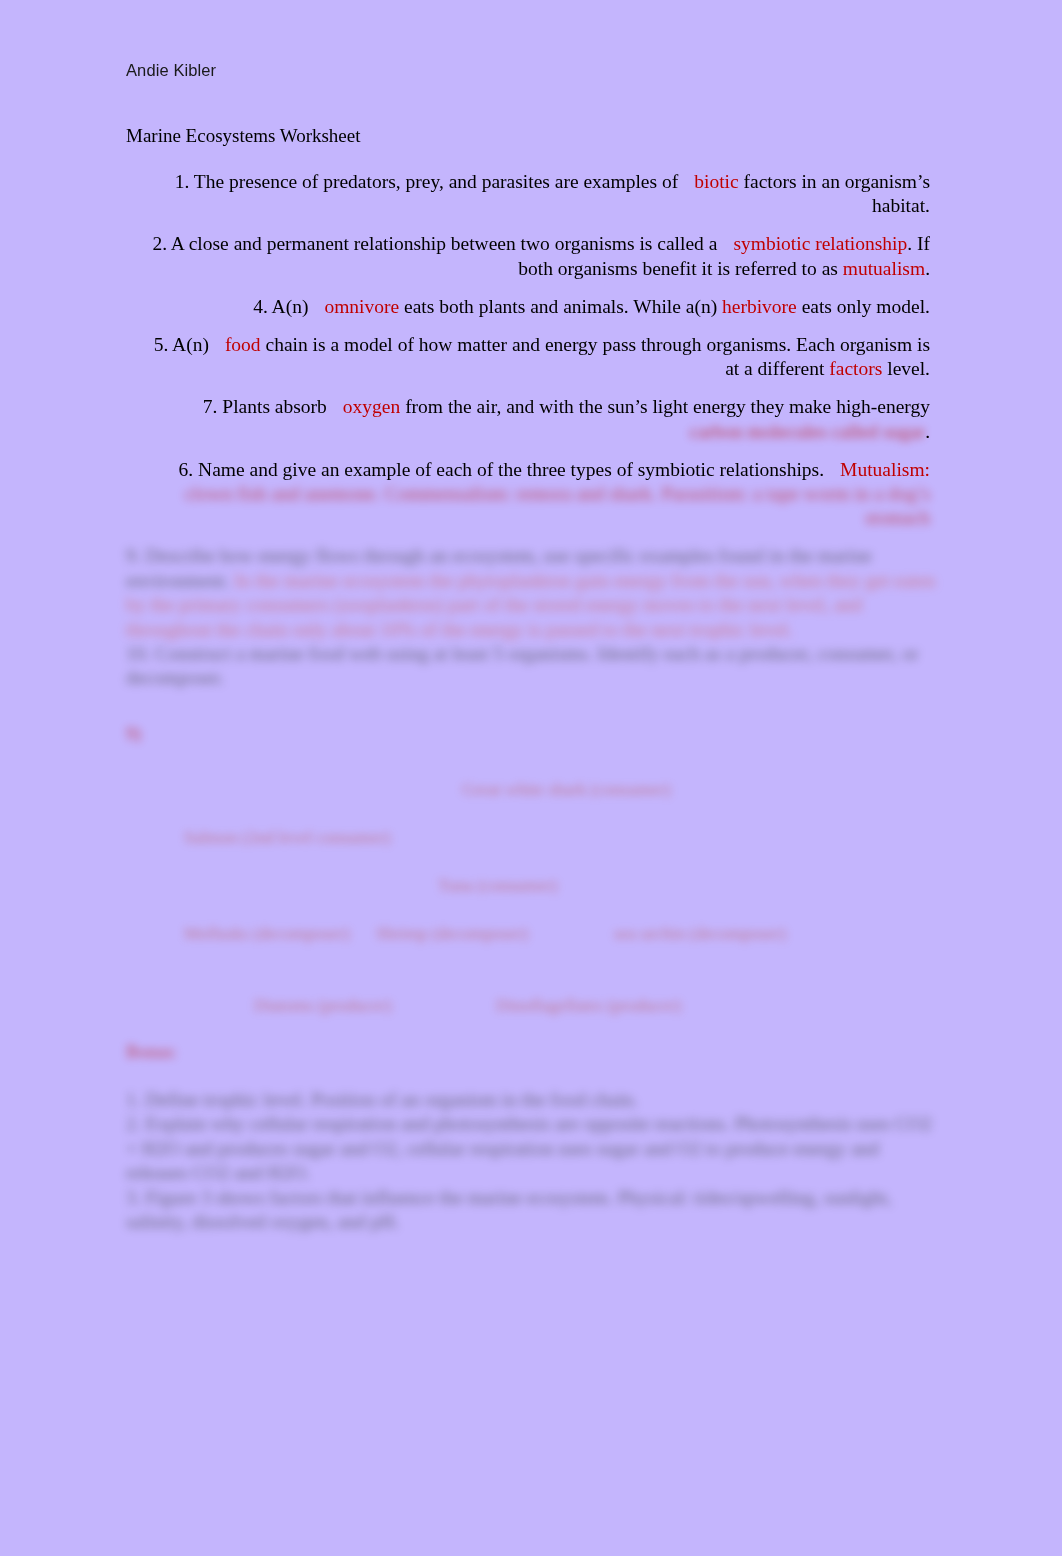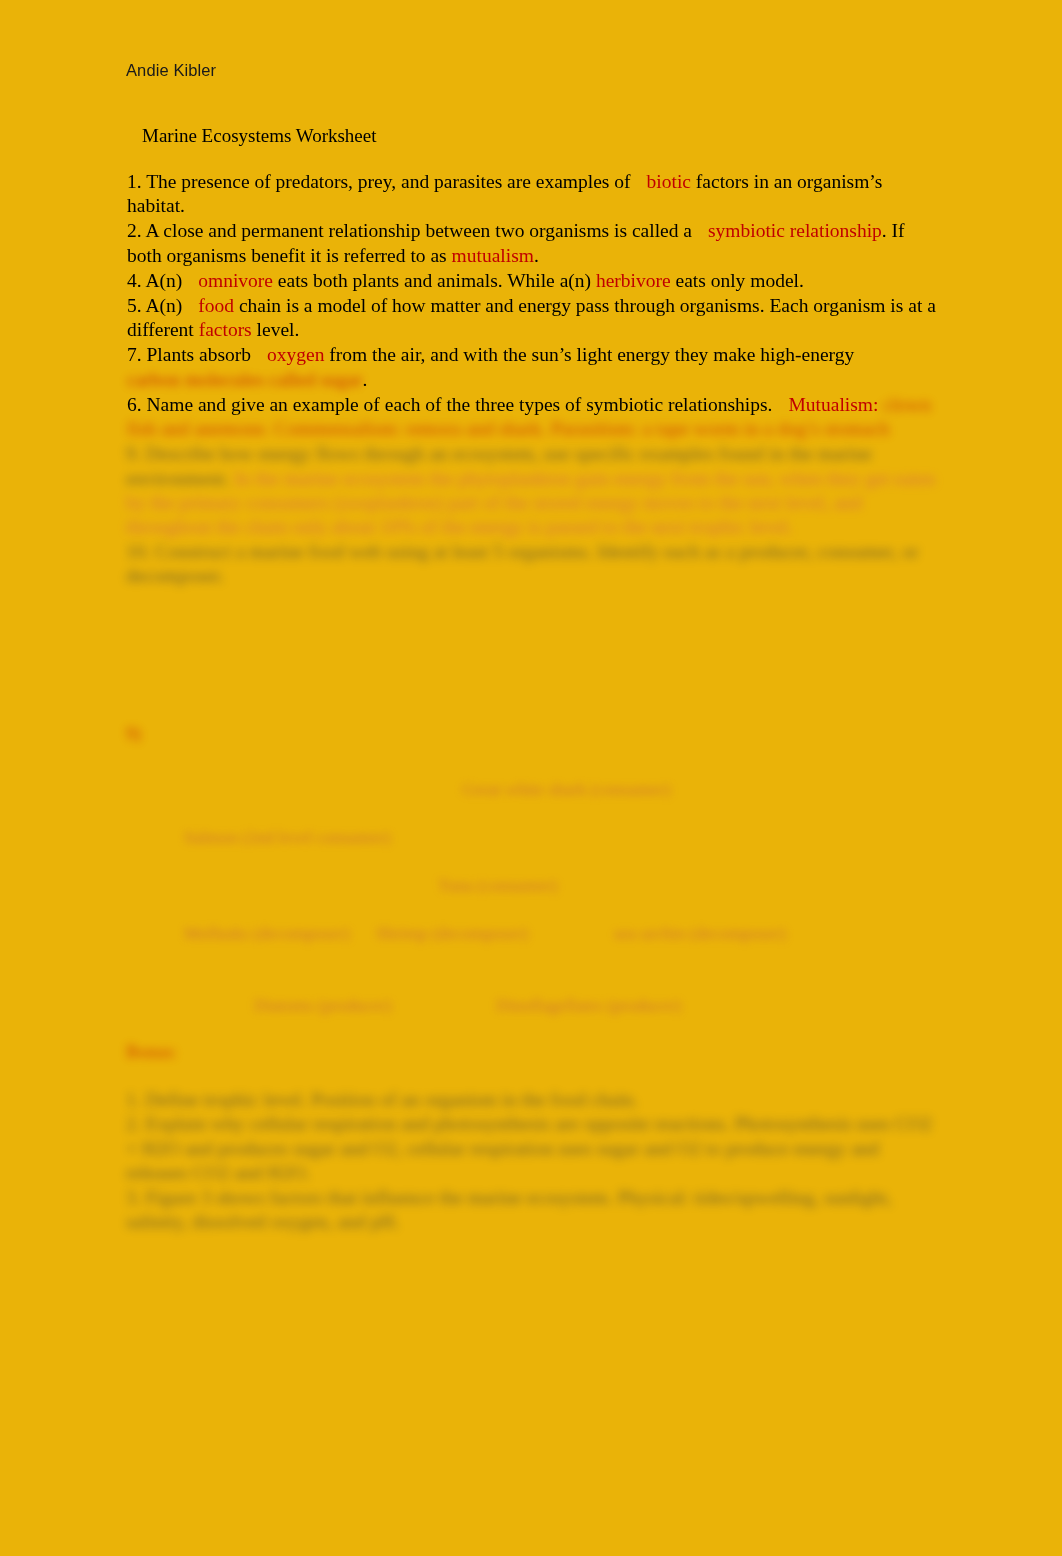--- a/index.html
+++ b/index.html
@@ -12,21 +12,21 @@
     height: 1556px;
     position: relative;
     overflow: hidden;
     font-family: "Liberation Serif", "DejaVu Serif", serif;
     color: #000000;
   }
 
   .page {
     position: absolute;
     inset: 0;
-    background: #eab308;
+    background: #c4b5fd;
   }
 
   
   .student-name {
     position: absolute;
     left: 126px;
     top: 59px;
     font-family: "Liberation Sans", "DejaVu Sans", sans-serif;
     font-size: 16.5px;
     line-height: 22px;
@@ -38,28 +38,28 @@
   .doc-body {
     position: absolute;
     left: 126px;
     top: 124px;
     width: 818px;
   }
 
   .doc-title {
     font-size: 19px;
     line-height: 24px;
-    margin: 0 0 22px 16px;
+    margin: 0 0 22px 0;
   }
 
   .qline {
     font-size: 19.5px;
     line-height: 24.2px;
-    margin: 1px;
-    text-align: left;
+    margin: 14px;
+    text-align: right;
   }
 
   .ans {
     color: #c00000;
   }
   .gap {
     display: inline-block;
     width: 16px;
   }
 

